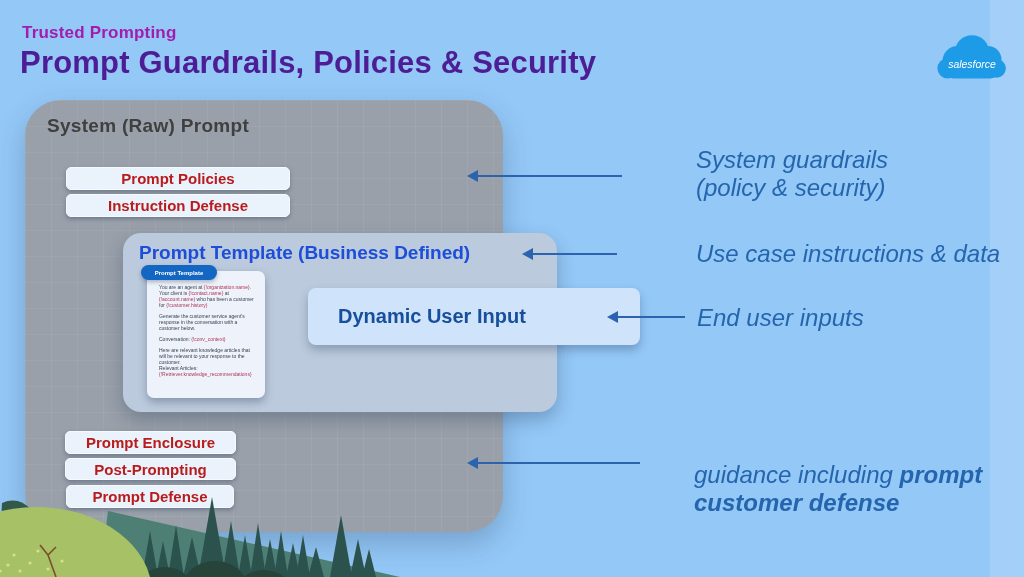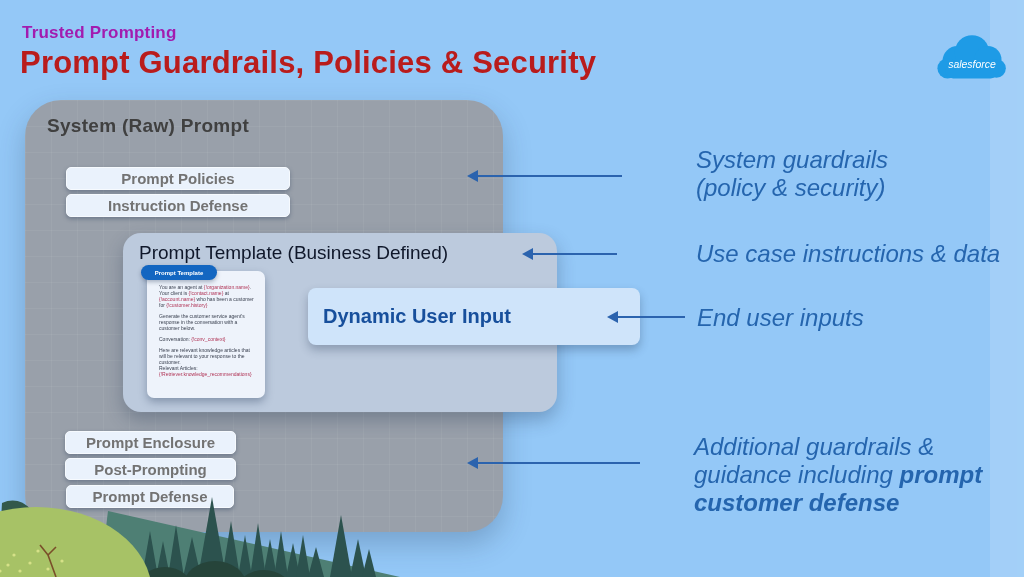--- a/index.html
+++ b/index.html
@@ -15,21 +15,21 @@
     position:absolute; right:0; top:0; width:34px; height:577px;
     background:rgba(255,255,255,0.14);
   }
   
   .kicker {
     position:absolute; left:22px; top:23px;
     font-size:17px; font-weight:bold; color:#a21caf; letter-spacing:.2px;
   }
   .slide-title {
     position:absolute; left:20px; top:45px;
-    font-size:31px; font-weight:bold; color:#b91c1c; letter-spacing:.2px;
+    font-size:31px; font-weight:bold; color:#4c1d95; letter-spacing:.2px;
   }
   .logo { position:absolute; left:936px; top:30px; width:72px; height:58px; }
   
   .system-box {
     position:absolute; left:25px; top:100px; width:478px; height:432px;
     background:#99a0aa; border-radius:36px;
     box-shadow:0 12px 28px rgba(30,50,80,0.25);
     background-image:
       linear-gradient(rgba(255,255,255,0.05) 1px, transparent 1px),
       linear-gradient(90deg, rgba(255,255,255,0.05) 1px, transparent 1px);
@@ -37,31 +37,31 @@
   }
   .system-title {
     position:absolute; left:47px; top:115px;
     font-size:19px; font-weight:bold; color:#404040; letter-spacing:.3px;
   }
   .chip {
     position:absolute;
     background:#eaf2fc; border:1px solid #f6fafe; border-radius:5px;
     box-shadow:0 2px 4px rgba(30,50,80,0.35);
     display:flex; align-items:center; justify-content:center;
-    font-size:15px; font-weight:bold; color:#737373;
+    font-size:15px; font-weight:bold; color:#b91c1c;
   }
   
   .pt-box {
     position:absolute; left:123px; top:233px; width:434px; height:179px;
     background:#bccadd; border-radius:18px;
     box-shadow:0 8px 18px rgba(30,50,80,0.30);
   }
   .pt-title {
     position:absolute; left:139px; top:242px;
-    font-size:19px; font-weight:normal; color:#0f172a;
+    font-size:19px; font-weight:bold; color:#1d4ed8;
   }
   
   .doc {
     position:absolute; left:147px; top:271px; width:118px; height:127px;
     background:#eef3fb; border-radius:7px;
     box-shadow:0 4px 9px rgba(30,50,80,0.35);
     padding:13px 8px 6px 12px;
     font-size:5px; line-height:6px; color:#3a4150;
     overflow:hidden;
   }
@@ -73,21 +73,21 @@
     background:#1366c1; border-radius:8px;
     box-shadow:0 2px 4px rgba(30,50,80,0.35);
     display:flex; align-items:center; justify-content:center;
     font-size:6px; font-weight:bold; color:#ffffff;
   }
   
   .dui-box {
     position:absolute; left:308px; top:288px; width:332px; height:57px;
     background:#cfe4fa; border-radius:8px;
     box-shadow:0 5px 10px rgba(30,50,80,0.30);
-    display:flex; align-items:center; padding-left:15px;
+    display:flex; align-items:center; padding-left:30px;
     font-size:20px; font-weight:bold; color:#174f9c;
   }
   
   .arrow { position:absolute; height:2px; background:#2b63ae; }
   .arrow::before {
     content:""; position:absolute; left:-11px; top:-5px;
     border-top:6px solid transparent; border-bottom:6px solid transparent;
     border-right:11px solid #2b63ae;
   }
   
@@ -146,21 +146,21 @@
 <div class="chip" style="left:66px; top:485px; width:168px; height:23px;">Prompt Defense</div>
 
 <div class="arrow" style="left:478px; top:175px; width:144px;"></div>
 <div class="arrow" style="left:533px; top:253px; width:84px;"></div>
 <div class="arrow" style="left:618px; top:316px; width:67px;"></div>
 <div class="arrow" style="left:478px; top:462px; width:162px;"></div>
 
 <div class="note" style="left:696px; top:146px;"><span>System guardrails</span><br><span>(policy &amp; security)</span></div>
 <div class="note" style="left:696px; top:240px;"><span>Use case instructions &amp; data</span></div>
 <div class="note" style="left:697px; top:304px;"><span>End user inputs</span></div>
-<div class="note" style="left:694px; top:433px;"><span>Additional guardrails &amp;</span><br><span>guidance including </span><span class="seg-bold">prompt</span><br><span class="seg-bold">customer defense</span></div>
+<div class="note" style="left:694px; top:433px;"><br><span>guidance including </span><span class="seg-bold">prompt</span><br><span class="seg-bold">customer defense</span></div>
 
 <div class="trees">
   <svg viewBox="0 0 400 80" width="400" height="80">
 
     <path d="M2,6 Q20,-2 34,16 L46,34 Q24,28 0,40 Z" fill="#33584a"></path>
 
     <polygon points="108,14 400,80 100,80" fill="#4e7f74"></polygon>
 
     <g fill="#2c524e">
       <polygon points="142,80 150,34 158,80"></polygon>

